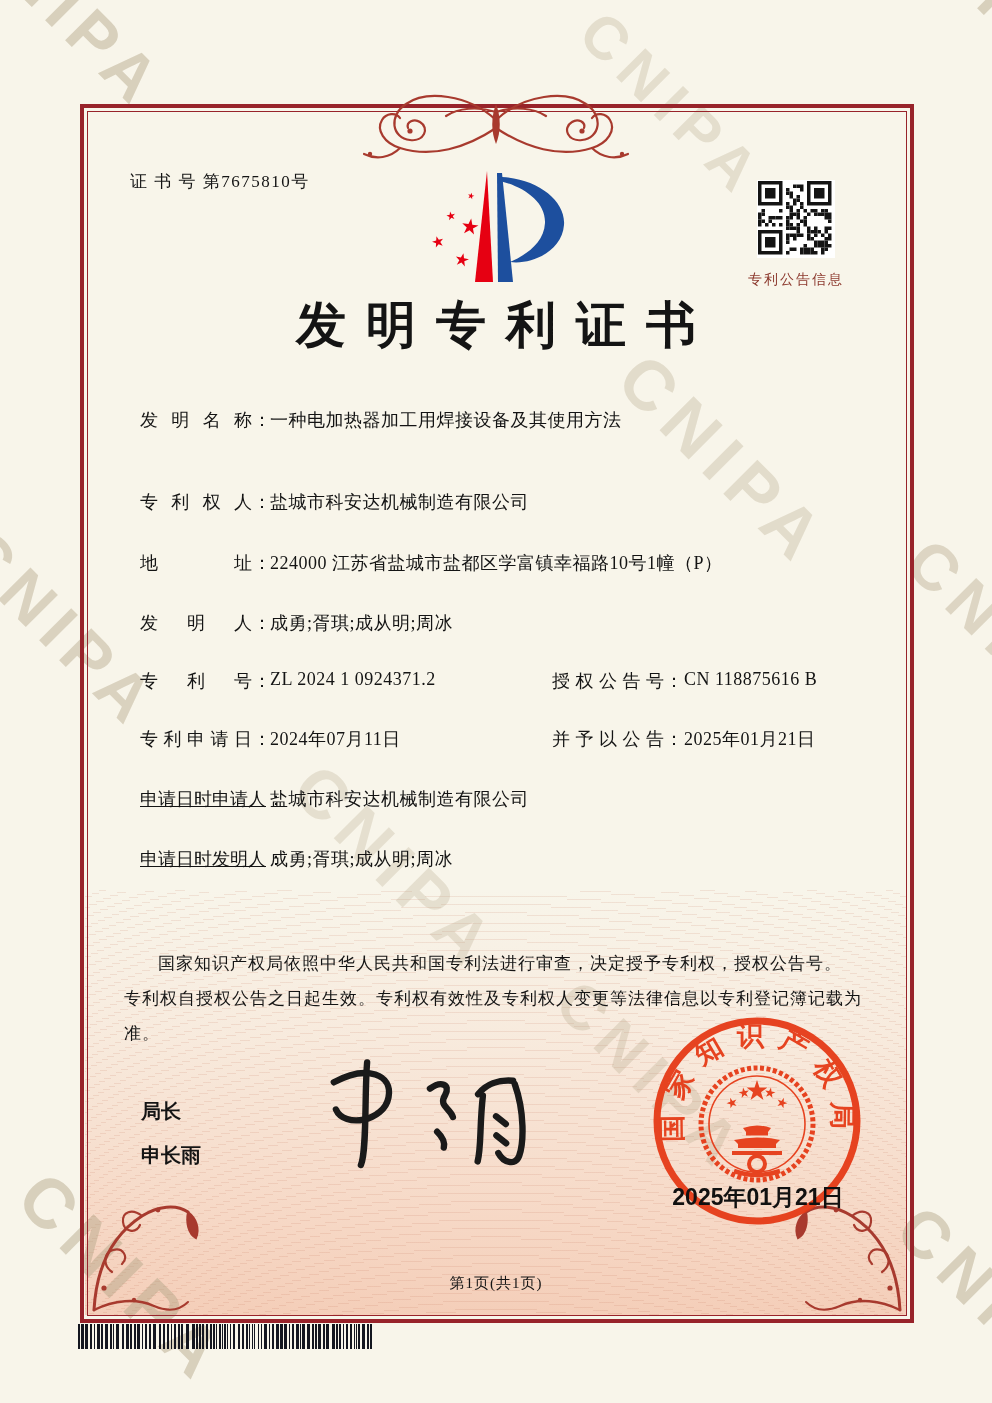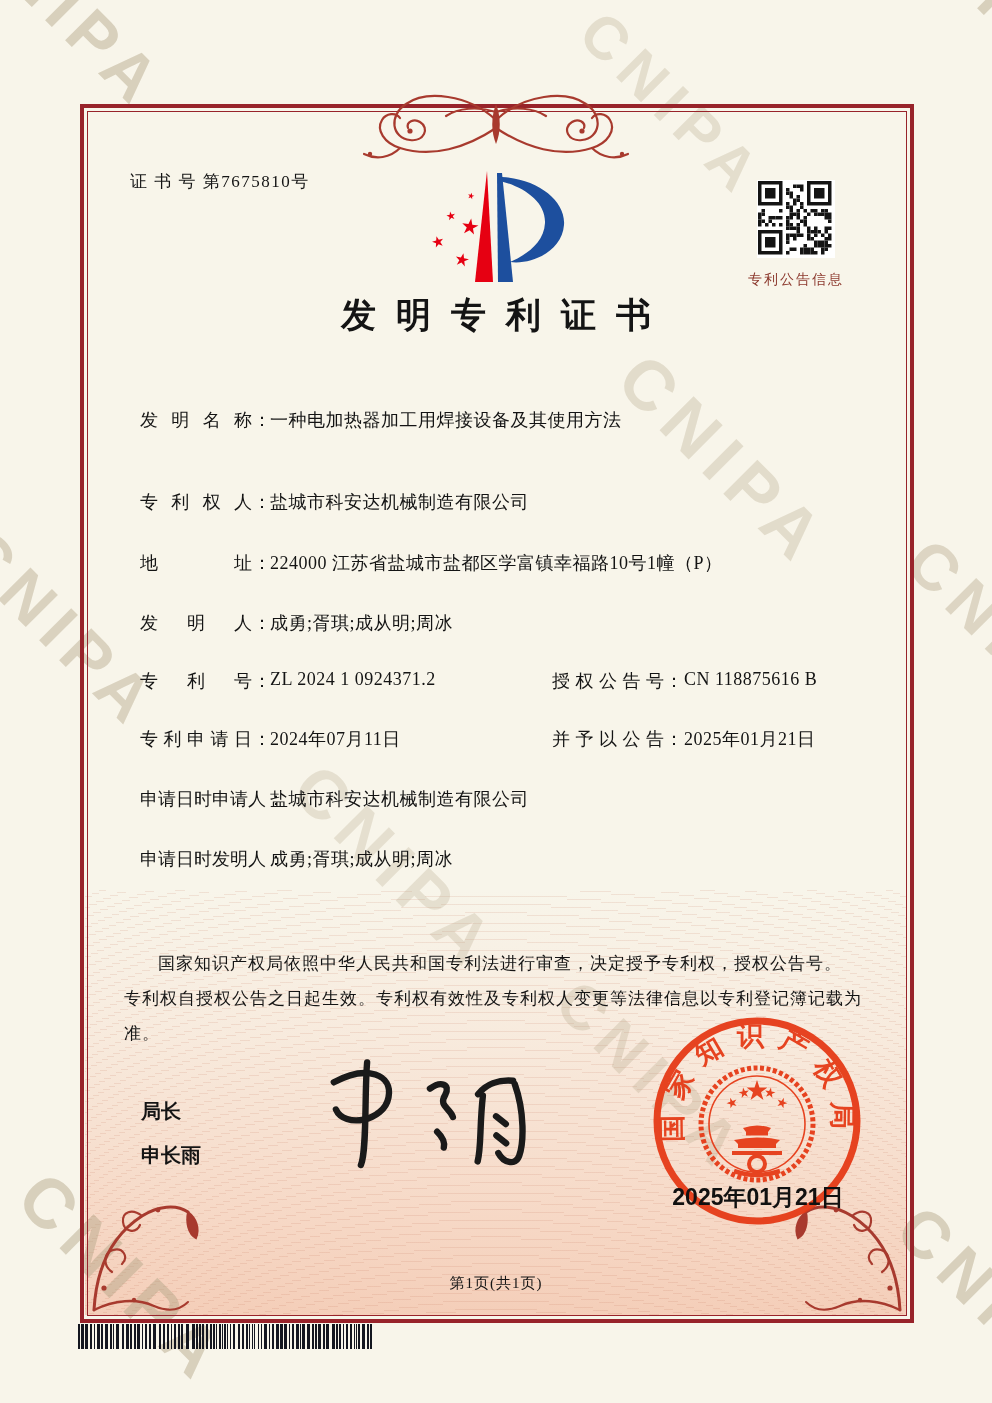--- a/index.html
+++ b/index.html
@@ -26,26 +26,26 @@
   .wm7{left:268px;top:828px;font-size:68px;opacity:.26}
   .wm8{left:532px;top:1040px;font-size:62px;opacity:.28}
   .wm9{left:-8px;top:1238px;font-size:70px;opacity:.45}
   .wm10{left:872px;top:1268px;font-size:66px;opacity:.45}
   
   .cert-no{position:absolute;left:130px;top:170px;font-size:17px;letter-spacing:1.5px;z-index:4;}
   .logo{position:absolute;left:420px;top:163px;z-index:4;}
   .qr{position:absolute;left:757px;top:180px;width:76px;height:76px;background:#fff;padding:1px;z-index:4;}
   .qr-label{position:absolute;left:732px;top:271px;width:128px;text-align:center;font-size:14px;
             letter-spacing:2px;color:#8d3a2f;z-index:4;}
-  .title{position:absolute;left:0;top:292px;width:100%;text-align:center;font-size:35px;
+  .title{position:absolute;left:0;top:292px;width:100%;text-align:center;font-size:50px;
          font-weight:700;letter-spacing:20px;text-indent:20px;z-index:4;}
   
   .fieldrow{position:absolute;left:140px;width:760px;height:30px;font-size:18px;z-index:4;}
   .flabel{position:absolute;left:0;top:0;width:112px;text-align:justify;text-align-last:justify;}
-  .flabel.long{width:126px;text-align-last:auto;letter-spacing:0;}
+  .flabel.long{width:126px;text-align-last:auto;letter-spacing:0;text-decoration:underline;}
   .fcolon{position:absolute;left:113px;}
   .fcolon.long{left:127px;}
   .fvalue{position:absolute;left:130px;white-space:nowrap;letter-spacing:.5px;}
   .rlabel{position:absolute;left:412px;width:112px;text-align:justify;text-align-last:justify;}
   .rcolon{position:absolute;left:525px;}
   .rvalue{position:absolute;left:544px;white-space:nowrap;letter-spacing:.5px;}
   .r1{top:408px}.r2{top:490px}.r3{top:551px}.r4{top:611px}
   .r5{top:669px}.r6{top:727px}.r7{top:787px}.r8{top:847px}
   
   .statement{position:absolute;left:124px;top:946px;width:746px;font-size:17px;line-height:35px;

